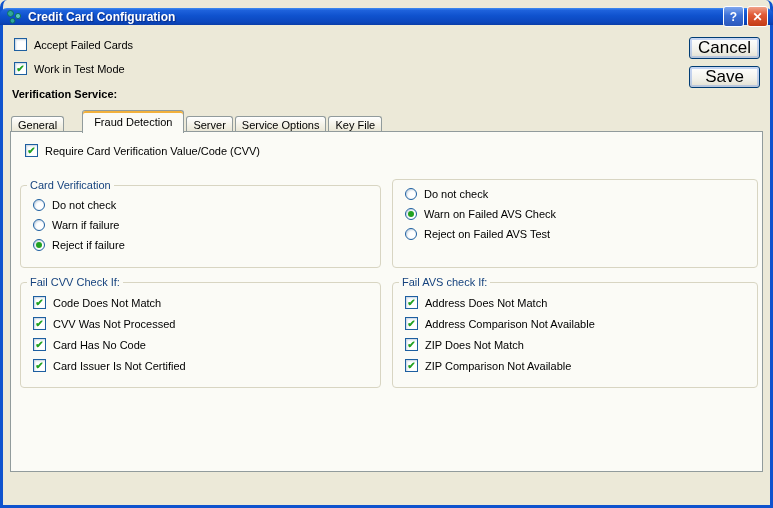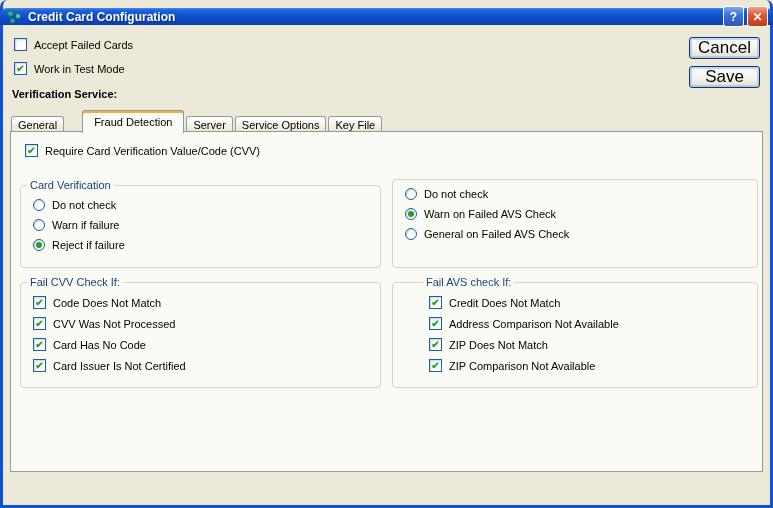--- a/index.html
+++ b/index.html
@@ -114,21 +114,21 @@
     background: #fff; border: 1px solid #1D5FA0; position: relative;
     box-shadow: inset 1px 1px 2px rgba(150,175,200,.55);
   }
   .rb.selected::after {
     content: ""; position: absolute; inset: 2px; border-radius: 50%;
     background: #21A121;
   }
   .g-card  { left: 9px;  top: 47px;  width: 361px; height: 89px; }
   .g-avs   { left: 381px; top: 47px; width: 366px; height: 89px; }
   .g-fcvv  { left: 9px;  top: 144px; width: 361px; height: 112px; }
-  .g-favs  { left: 381px; top: 144px; width: 366px; height: 112px; padding-left: 24px; }
+  .g-favs  { left: 381px; top: 144px; width: 366px; height: 112px; }
 </style>
 </head>
 <body>
 
 <div class="window">
 
   <div class="titlebar">
     <svg class="app-icon" viewBox="0 0 17 16">
       <circle cx="4.5" cy="4.5" r="3" fill="#2FA89A" stroke="#0E6E60" stroke-width="1"></circle>
       <circle cx="12" cy="7" r="2.6" fill="#57C9B8" stroke="#0E6E60" stroke-width="1"></circle>
@@ -190,21 +190,21 @@
       <div class="opt-row">
         <span class="rb"></span>
         <span>Do not check</span>
       </div>
       <div class="opt-row">
         <span class="rb selected"></span>
         <span>Warn on Failed AVS Check</span>
       </div>
       <div class="opt-row">
         <span class="rb"></span>
-        <span>General on Failed AVS Check</span>
+        <span>Reject on Failed AVS Test</span>
       </div>
     </fieldset>
 
     <fieldset class="g-fcvv">
       <legend>Fail CVV Check If:</legend>
       <div class="opt-row">
         <span class="cb checked">✔</span>
         <span>Code Does Not Match</span>
       </div>
       <div class="opt-row">
@@ -218,21 +218,21 @@
       <div class="opt-row">
         <span class="cb checked">✔</span>
         <span>Card Issuer Is Not Certified</span>
       </div>
     </fieldset>
 
     <fieldset class="g-favs">
       <legend>Fail AVS check If:</legend>
       <div class="opt-row">
         <span class="cb checked">✔</span>
-        <span>Credit Does Not Match</span>
+        <span>Address Does Not Match</span>
       </div>
       <div class="opt-row">
         <span class="cb checked">✔</span>
         <span>Address Comparison Not Available</span>
       </div>
       <div class="opt-row">
         <span class="cb checked">✔</span>
         <span>ZIP Does Not Match</span>
       </div>
       <div class="opt-row">

